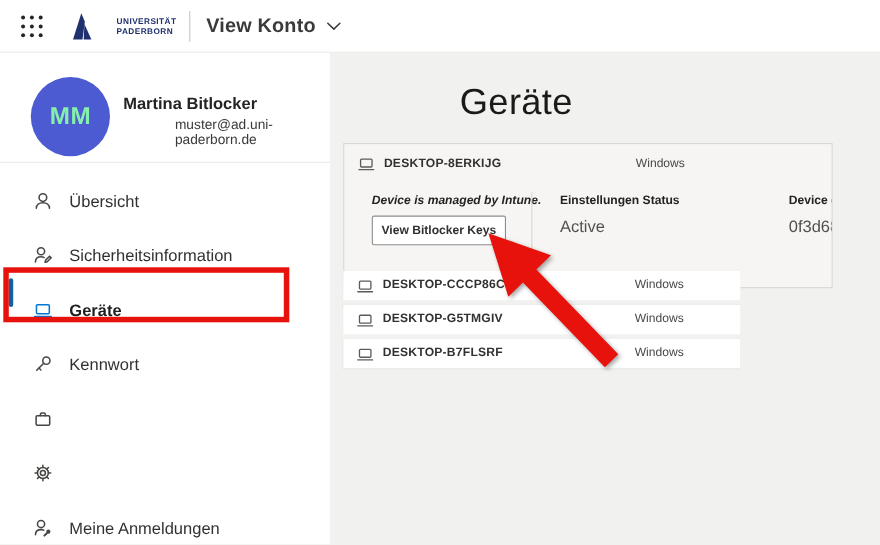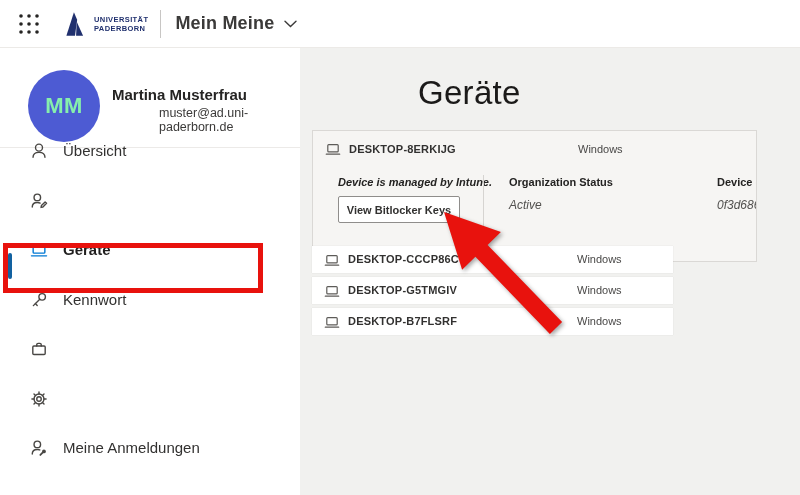--- a/index.html
+++ b/index.html
@@ -15,42 +15,42 @@
     position:relative;
     color:#323130;
   }
   
   .topbar{
     position:absolute;left:0;top:0;width:800px;height:48px;
     background:#fff;border-bottom:1px solid #eceae7;
     display:flex;align-items:center;z-index:3;
   }
   .waffle{width:22px;height:22px;margin-left:18px;cursor:pointer;}
-  .logo-wrap{display:flex;align-items:center;margin-left:22px;gap:6px;}
+  .logo-wrap{display:flex;align-items:center;margin-left:22px;gap:18px;}
   .logo-mark{width:26px;height:28px;}
   .logo-text{font-size:7.5px;font-weight:bold;color:#20306e;letter-spacing:.4px;line-height:9px;}
   .topbar-divider{width:1px;height:28px;background:#c8c6c4;margin:0 14px 0 12px;}
   .app-title{font-size:18px;font-weight:600;color:#3b3a39;letter-spacing:.2px;}
   .chev{margin-left:10px;}
   
   .sidebar{
     position:absolute;left:0;top:48px;width:300px;height:447px;
     background:#fff;z-index:1;
   }
   .avatar{
     position:absolute;left:28px;top:22px;width:72px;height:72px;border-radius:50%;
     background:var(--avatar);color:#86efac;font-size:22px;font-weight:600;
     display:flex;align-items:center;justify-content:center;letter-spacing:.5px;
   }
   .profile-name{position:absolute;left:112px;top:38px;font-size:15px;font-weight:bold;color:#252423;}
   .profile-email{position:absolute;left:112px;top:58px;font-size:12.5px;color:#37363 5;color:#3b3a39;padding-left:47px;}
   .side-divider{position:absolute;left:0;top:99px;width:300px;height:1px;background:#eceae8;}
   .nav{position:absolute;left:0;top:94px;width:300px;}
   .nav-item{
-    position:relative;height:49.5px;display:flex;align-items:flex-start;
+    position:relative;height:49.5px;display:flex;align-items:flex-end;
     padding-left:30px;gap:15px;cursor:pointer;
   }
   .nav-item .icon{width:18px;height:18px;flex:0 0 18px;display:flex;align-items:center;justify-content:center;}
   .nav-item .lbl{font-size:15px;color:#323130;white-space:nowrap;}
   .nav-item.selected .lbl{font-weight:bold;color:#201f1e;}
   .sel-bar{
     position:absolute;left:8px;top:12px;width:4px;height:26px;border-radius:2px;
     background:#1261a0;
   }
   .icon svg{stroke:#494744;fill:none;stroke-width:1.25;stroke-linecap:round;stroke-linejoin:round;}
@@ -70,21 +70,21 @@
   .card .dev-os{position:absolute;left:265px;top:12px;font-size:11px;color:#494847;}
   .managed{position:absolute;left:25px;top:45px;font-size:11px;font-weight:bold;color:#242322;font-style:italic;}
   .bitlocker-btn{
     position:absolute;left:25px;top:65px;width:122px;height:27px;
     background:#fff;border:1px solid #8f8d8b;border-radius:2px;
     font-size:11px;font-weight:600;color:#323130;
     font-family:"Liberation Sans",sans-serif;cursor:pointer;
   }
   .vdiv{position:absolute;left:170px;top:44px;width:1px;height:52px;background:#d6d4d1;}
   .col-label{position:absolute;font-size:11px;font-weight:bold;color:#242322;white-space:nowrap;}
-  .col-value{position:absolute;font-size:12px;color:#52514f;white-space:nowrap;font-style:italic;}
+  .col-value{position:absolute;font-size:15px;color:#52514f;white-space:nowrap;}
   .org-label{left:196px;top:45px;}
   .org-value{left:196px;top:67px;}
   .obj-label{left:404px;top:45px;}
   .obj-value{left:404px;top:67px;}
   .row{
     position:absolute;left:312px;width:361px;height:27px;background:#fff;
     box-shadow:0 0 1px rgba(0,0,0,.12);z-index:1;cursor:pointer;
   }
   .row .dev-icon{position:absolute;left:12px;top:6px;width:16px;height:16px;}
   .row .dev-name{position:absolute;left:36px;top:7px;font-size:11px;font-weight:bold;color:#323130;letter-spacing:.2px;}
@@ -117,29 +117,29 @@
     <svg class="logo-mark" viewBox="0 0 24 26">
       <path d="M4 24 L11 2 L14 9 L12 24 Z" fill="#20306e"></path>
       <path d="M13.6 11 L19.5 24 L13 24 Z" fill="#20306e"></path>
     </svg>
     <div class="logo-text">
       <div>UNIVERSITÄT</div>
       <div>PADERBORN</div>
     </div>
   </div>
   <div class="topbar-divider"></div>
-  <div class="app-title">Mein Meine</div>
+  <div class="app-title">View Konto</div>
   <svg class="chev" width="13" height="8" viewBox="0 0 13 8">
     <path d="M1 1.2 L6.5 6.5 L12 1.2" fill="none" stroke="#3b3a39" stroke-width="1.4" stroke-linecap="round"></path>
   </svg>
 </div>
 
 <div class="sidebar">
   <div class="avatar">MM</div>
-  <div class="profile-name">Martina Musterfrau</div>
+  <div class="profile-name">Martina Bitlocker</div>
   <div class="profile-email">muster@ad.uni-paderborn.de</div>
   <div class="side-divider"></div>
 
   <div class="nav">
 
     <div class="nav-item">
       <span class="icon">
         <svg width="18" height="18" viewBox="0 0 16 16">
           <circle cx="8" cy="5" r="3.1"></circle>
           <path d="M2.7 13.6c0-2.9 2.4-4.4 5.3-4.4s5.3 1.5 5.3 4.4"></path>
@@ -149,20 +149,21 @@
     </div>
 
     <div class="nav-item">
       <span class="icon">
         <svg width="18" height="18" viewBox="0 0 16 16">
           <circle cx="6.5" cy="4.8" r="2.9"></circle>
           <path d="M2 13.4c0-2.7 2-4.1 4.5-4.1.9 0 1.8.2 2.5.6"></path>
           <path d="M9.8 13.7l.4-1.7 3.2-3.2 1.3 1.3-3.2 3.2z"></path>
         </svg>
       </span>
+      <span class="lbl">Sicherheitsinformation</span>
     </div>
 
     <div class="nav-item selected">
       <span class="sel-bar"></span>
       <span class="icon">
         <svg width="18" height="18" viewBox="0 0 16 16">
           <rect x="2.8" y="3.6" width="10.4" height="7.2" rx="0.9"></rect>
           <path d="M1.3 13.2h13.4"></path>
         </svg>
       </span>
@@ -224,21 +225,21 @@
     </svg>
   </span>
   <span class="dev-name">DESKTOP-8ERKIJG</span>
   <span class="dev-os">Windows</span>
 
   <div class="managed">Device is managed by Intune.</div>
   <button class="bitlocker-btn">View Bitlocker Keys</button>
 
   <div class="vdiv"></div>
 
-  <div class="col-label org-label">Organization Status</div>
+  <div class="col-label org-label">Einstellungen Status</div>
   <div class="col-value org-value">Active</div>
 
   <div class="col-label obj-label">Device obj</div>
   <div class="col-value obj-value">0f3d6862-2</div>
 </div>
 
 <div class="row" style="top:246px">
   <span class="dev-icon">
     <svg width="16" height="16" viewBox="0 0 16 16">
         <rect x="2.8" y="3.6" width="10.4" height="7.2" rx="0.9"></rect>

